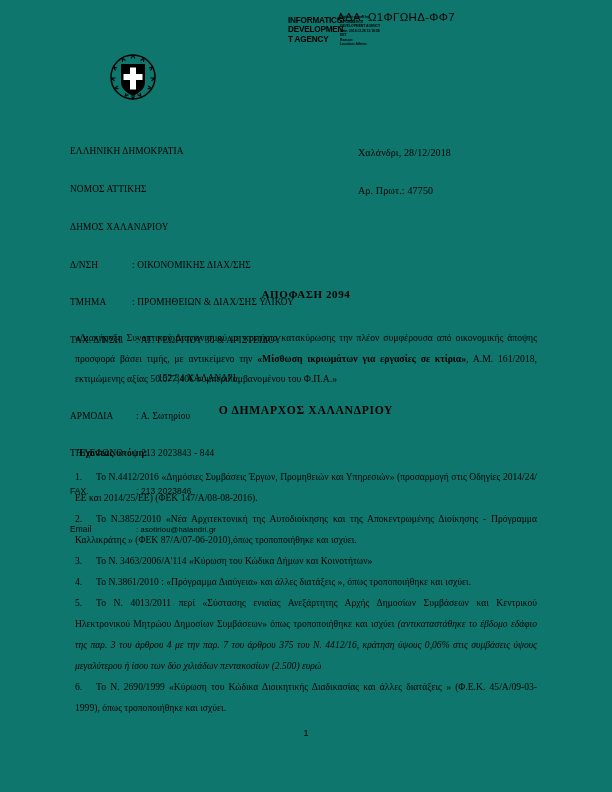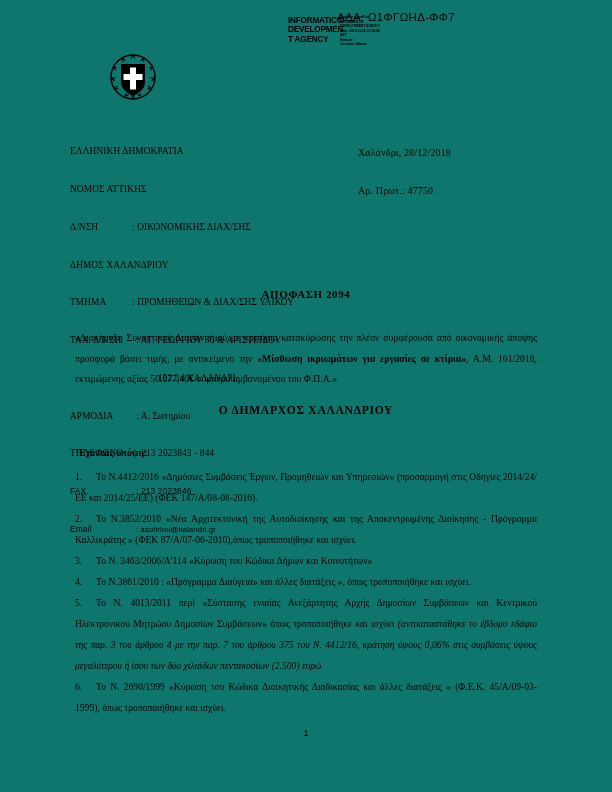--- a/index.html
+++ b/index.html
@@ -231,22 +231,22 @@
       <path d="M26 24 H74 V60 C74 74 62 82 50 88 C38 82 26 74 26 60 Z" fill="#000"></path>
 
       <rect x="44" y="31" width="12" height="44" fill="#fff"></rect>
       <rect x="31" y="44" width="38" height="12" fill="#fff"></rect>
     </svg>
   </div>
 
   <div class="hdr-left">
     <div>ΕΛΛΗΝΙΚΗ ΔΗΜΟΚΡΑΤΙΑ</div>
     <div>ΝΟΜΟΣ ΑΤΤΙΚΗΣ</div>
+    <div>ΔΗΜΟΣ ΧΑΛΑΝΔΡΙΟΥ</div>
     <div><span class="lbl">Δ/ΝΣΗ</span><span>: ΟΙΚΟΝΟΜΙΚΗΣ ΔΙΑΧ/ΣΗΣ</span></div>
-    <div>ΔΗΜΟΣ ΧΑΛΑΝΔΡΙΟΥ</div>
     <div><span class="lbl">ΤΜΗΜΑ</span><span>: ΠΡΟΜΗΘΕΙΩΝ &amp; ΔΙΑΧ/ΣΗΣ ΥΛΙΚΟΥ</span></div>
     <div><span class="lbl-wide">ΤΑΧ. Δ/ΝΣΗ</span><span>: ΑΓ. ΓΕΩΡΓΙΟΥ 30 &amp; ΑΡΙΣΤΕΙΔΟΥ</span></div>
     <div style="padding-left:88px">152.34 ΧΑΛΑΝΔΡΙ</div>
     <div><span class="lbl-wide">ΑΡΜΟΔΙΑ</span><span>: Α. Σωτηρίου</span></div>
     <div><span class="lbl-wide">ΤΗΛΕΦΩΝΟ</span><span>: 213 2023843 - 844</span></div>
     <div class="hdr-row-sans"><span class="lbl-wide">FAX.</span><span>: 213 2023846</span></div>
     <div class="hdr-row-sans"><span class="lbl-wide">Email</span><span class="email-val">: asotiriou@halandri.gr</span></div>
   </div>
 
   <div class="hdr-right">

